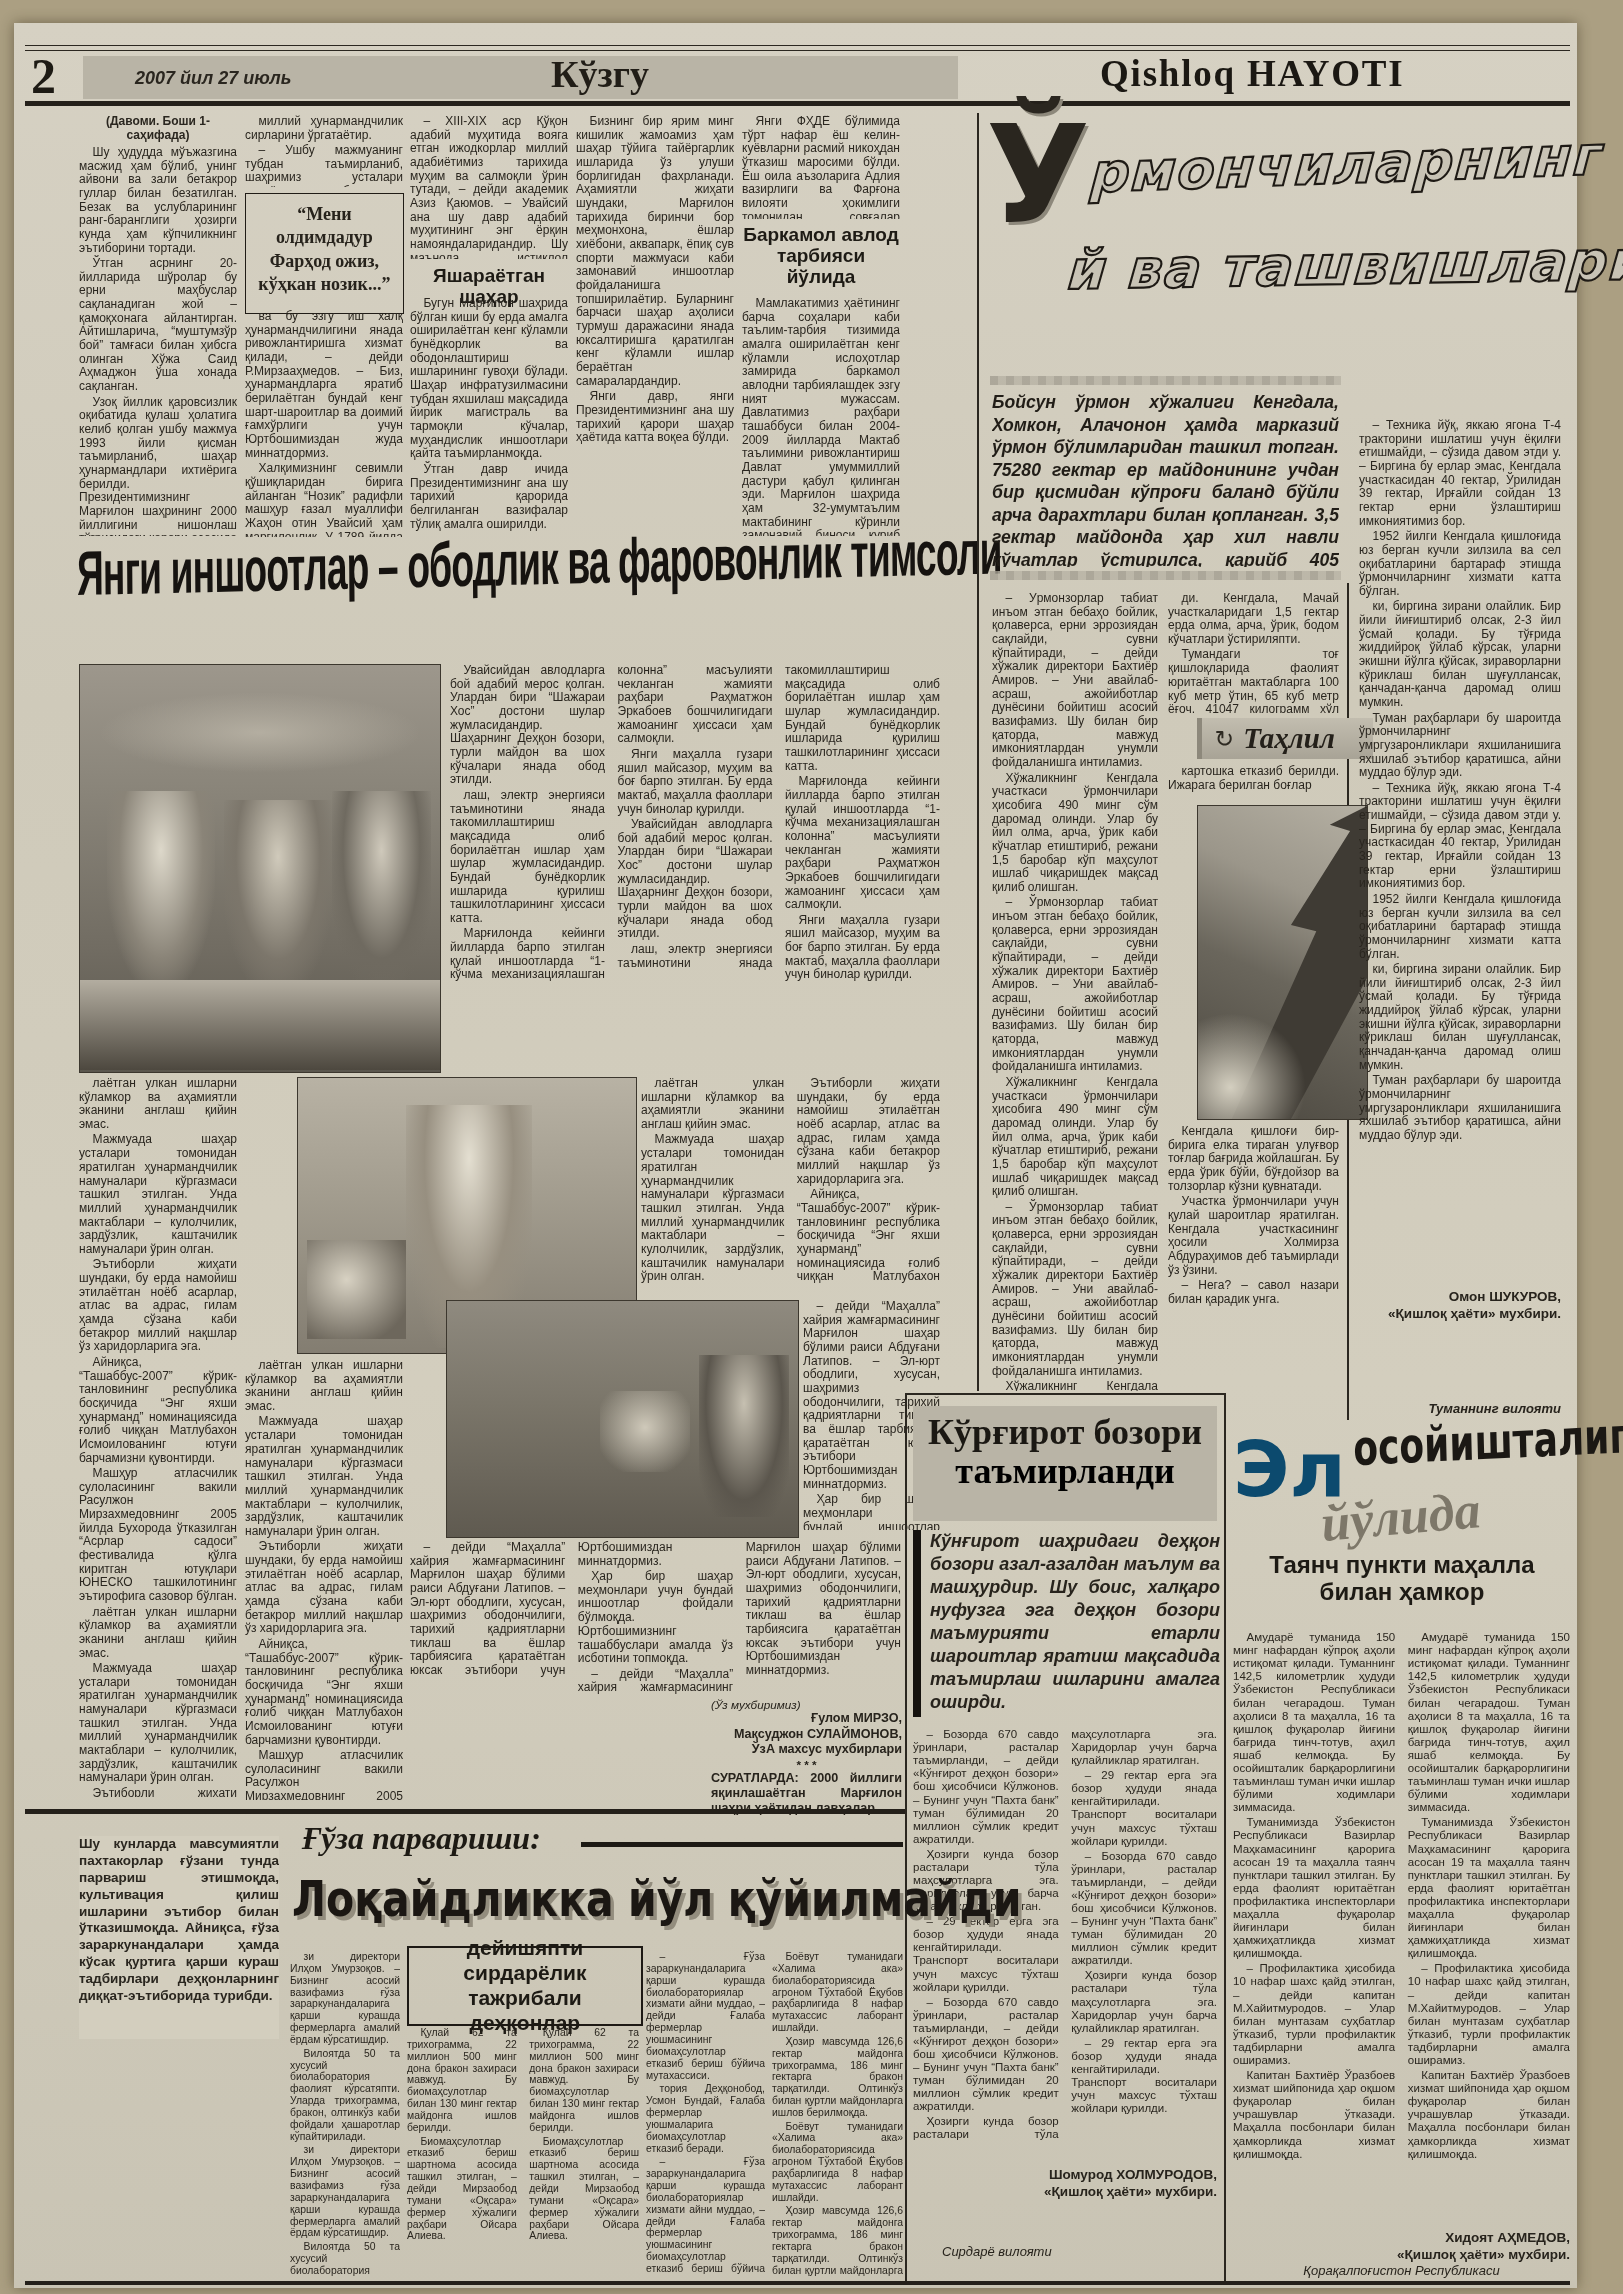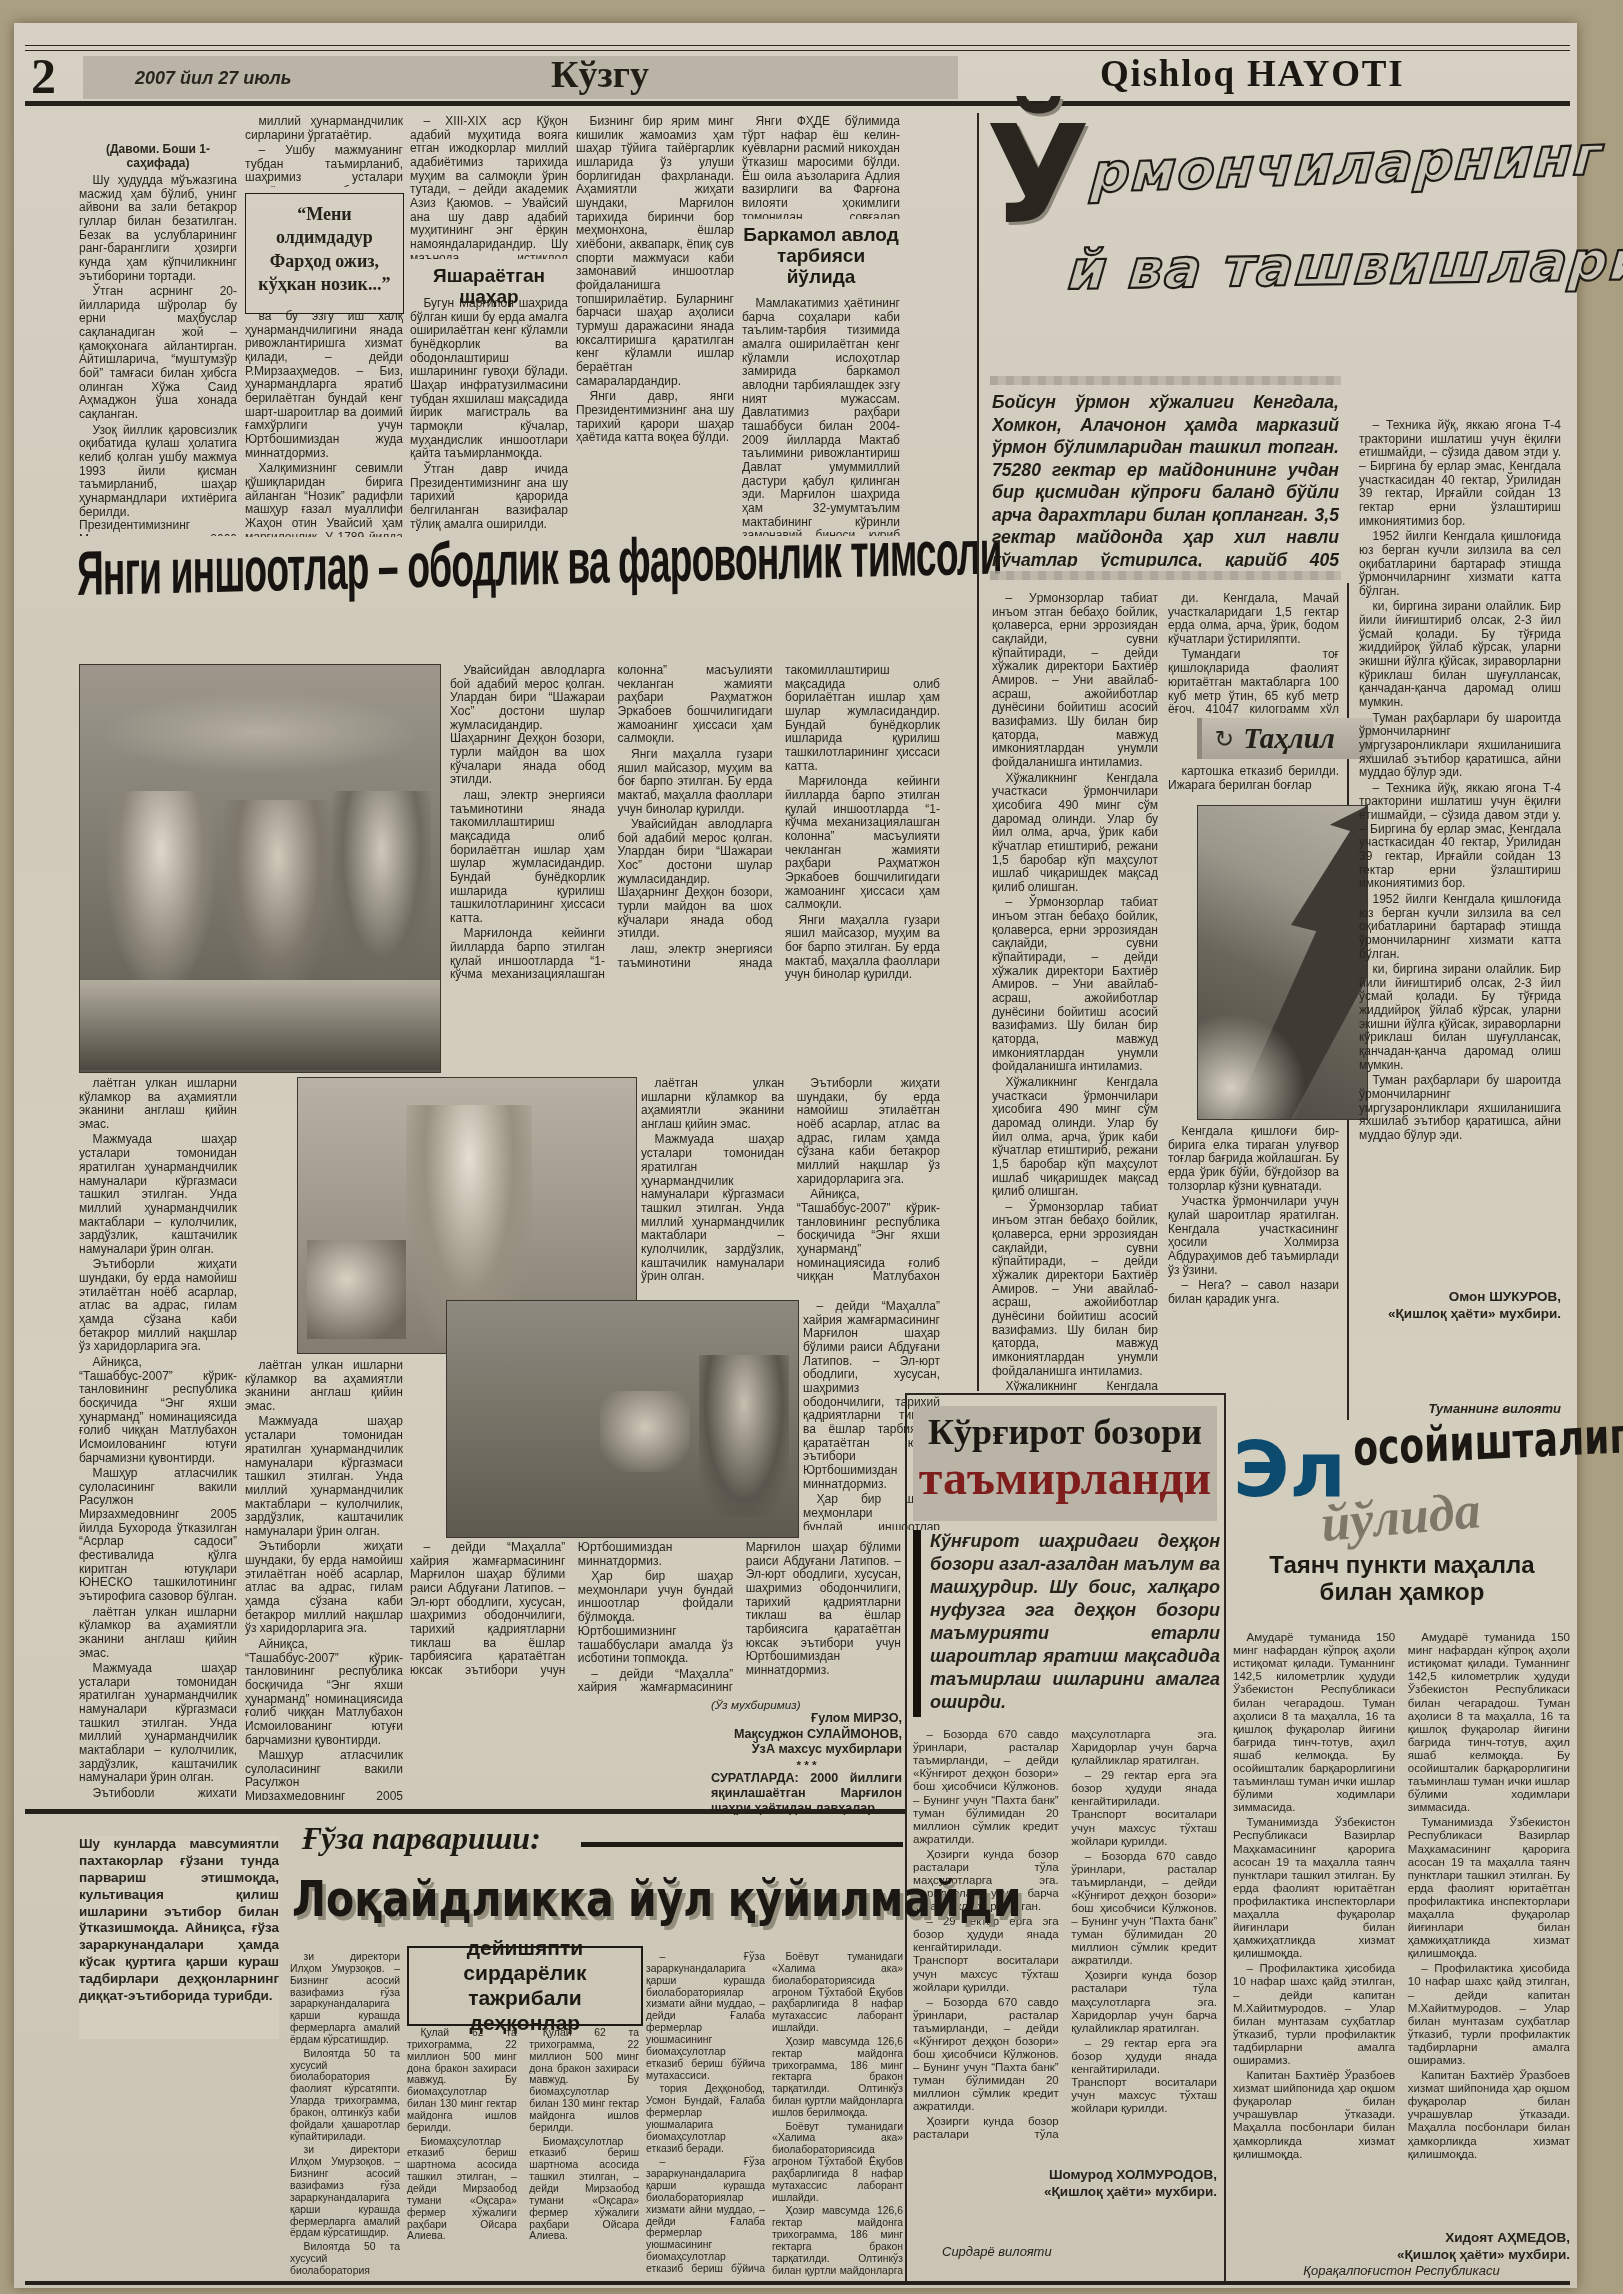--- a/index.html
+++ b/index.html
@@ -42,21 +42,21 @@
 
   <div class="abs" style="left:25px;top:45px;width:1545px;height:3.6px;border-top:1.8px solid #2b2720;border-bottom:1.8px solid #2b2720;"></div>
   <div class="abs serif" style="left:31px;top:47px;font-size:50px;font-weight:bold;color:#1d1a14;">2</div>
   <div class="abs gray-bar" style="left:83px;top:56px;width:875px;height:43px;"></div>
   <div class="abs" style="left:135px;top:68px;font-size:18px;font-weight:bold;font-style:italic;color:#2a261f;">2007 йил 27 июль</div>
   <div class="abs serif" style="left:551px;top:52px;font-size:38px;font-weight:bold;color:#211d17;">Кўзгу</div>
   <div class="abs serif" style="left:1100px;top:52px;font-size:37px;font-weight:bold;letter-spacing:1.8px;color:#1b1813;">Qishloq HAYOTI</div>
   <div class="abs" style="left:25px;top:101px;width:1545px;height:5.4px;background:#24201a;"></div>
 
   <div class="txt" style="left:79px;top:115px;width:158px;height:421px;">
-    <div style="text-align:center;font-weight:bold;margin-bottom:3.6px;margin-top:28px;">(Давоми. Боши 1-саҳифада)</div>
+    <div style="text-align:center;font-weight:bold;margin-bottom:3.6px;">(Давоми. Боши 1-саҳифада)</div>
     <div>
         <p>Шу ҳудудда мўъжазгина масжид ҳам бўлиб, унинг айвони ва зали бетакрор гуллар билан безатилган. Безак ва услубларининг ранг-баранглиги ҳозирги кунда ҳам кўпчиликнинг эътиборини тортади.</p>
         <p>Ўтган асрнинг 20-йилларида шўролар бу ерни маҳбуслар сақланадиган жой – қамоқхонага айлантирган. Айтишларича, “муштумзўр бой” тамғаси билан ҳибсга олинган Хўжа Саид Аҳмаджон ўша хонада сақланган.</p>
         <p>Узоқ йиллик қаровсизлик оқибатида қулаш ҳолатига келиб қолган ушбу мажмуа 1993 йили қисман таъмирланиб, шаҳар ҳунармандлари ихтиёрига берилди. Президентимизнинг Марғилон шаҳрининг 2000 йиллигини нишонлаш тўғрисидаги қарори асосида эса бу мажмуа тубдан таъмирланди ва Миллий ҳунармандчилик маркази айлантирилди.</p>
       </div>
   </div>
 
   <div class="txt" style="left:245px;top:115px;width:158px;height:72px;">
     <div>
         <p>миллий ҳунармандчилик сирларини ўргатаётир.</p>
@@ -272,21 +272,21 @@
       </div>
   </div>
   <div class="abs" style="left:1359px;top:1289px;width:202px;">
     <div class="byline">Омон ШУКУРОВ,</div>
     <div class="byline">«Қишлоқ ҳаёти» мухбири.</div>
   </div>
   <div class="abs location bold" style="left:1381px;top:1401px;width:180px;text-align:right;">Туманнинг вилояти</div>
 
   <div class="abs gray-bar" style="left:913px;top:1406px;width:304px;height:115px;text-align:center;">
     <div class="serif" style="font-size:36px;font-weight:bold;color:#1b1813;margin-top:5.4px;">Кўрғирот бозори</div>
-    <div class="serif" style="font-size:48px;font-weight:bold;color:#7f1d1d;margin-top:-3.6px;text-align:center;">таъмирланди</div>
+    <div class="serif" style="font-size:36px;font-weight:bold;color:#000000;margin-top:-3.6px;text-align:center;">таъмирланди</div>
   </div>
   <div class="abs lead-italic" style="left:913px;top:1530px;width:290px;height:187px;overflow:hidden;border-left:8px solid #15120e;padding-left:9px;font-size:18px;">Кўнғирот шаҳридаги деҳқон бозори азал-азалдан маълум ва машҳурдир. Шу боис, халқаро нуфузга эга деҳқон бозори маъмурияти етарли шароитлар яратиш мақсадида таъмирлаш ишларини амалга оширди.</div>
   <div class="txt cols2" style="left:913px;top:1728px;width:304px;height:432px;font-size:11.5px;">
     <div>
         <p>– Бозорда 670 савдо ўринлари, расталар таъмирланди, – дейди «Кўнғирот деҳқон бозори» бош ҳисобчиси Кўлжонов. – Бунинг учун “Пахта банк” туман бўлимидан 20 миллион сўмлик кредит ажратилди.</p>
         <p>Ҳозирги кунда бозор расталари тўла маҳсулотларга эга. Харидорлар учун барча қулайликлар яратилган.</p>
         <p>– 29 гектар ерга эга бозор ҳудуди янада кенгайтирилади. Транспорт воситалари учун махсус тўхташ жойлари қурилди.</p>
         <p>– Бозорда 670 савдо ўринлари, расталар таъмирланди, – дейди «Кўнғирот деҳқон бозори» бош ҳисобчиси Кўлжонов. – Бунинг учун “Пахта банк” туман бўлимидан 20 миллион сўмлик кредит ажратилди.</p>
         <p>Ҳозирги кунда бозор расталари тўла маҳсулотларга эга. Харидорлар учун барча қулайликлар яратилган.</p>
         <p>– 29 гектар ерга эга бозор ҳудуди янада кенгайтирилади. Транспорт воситалари учун махсус тўхташ жойлари қурилди.</p>

